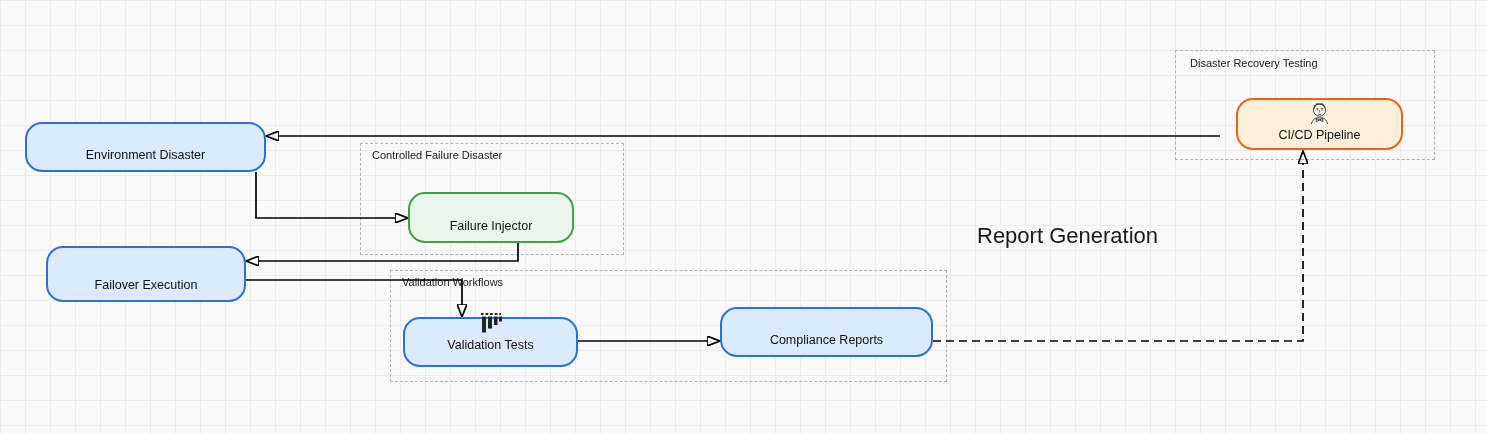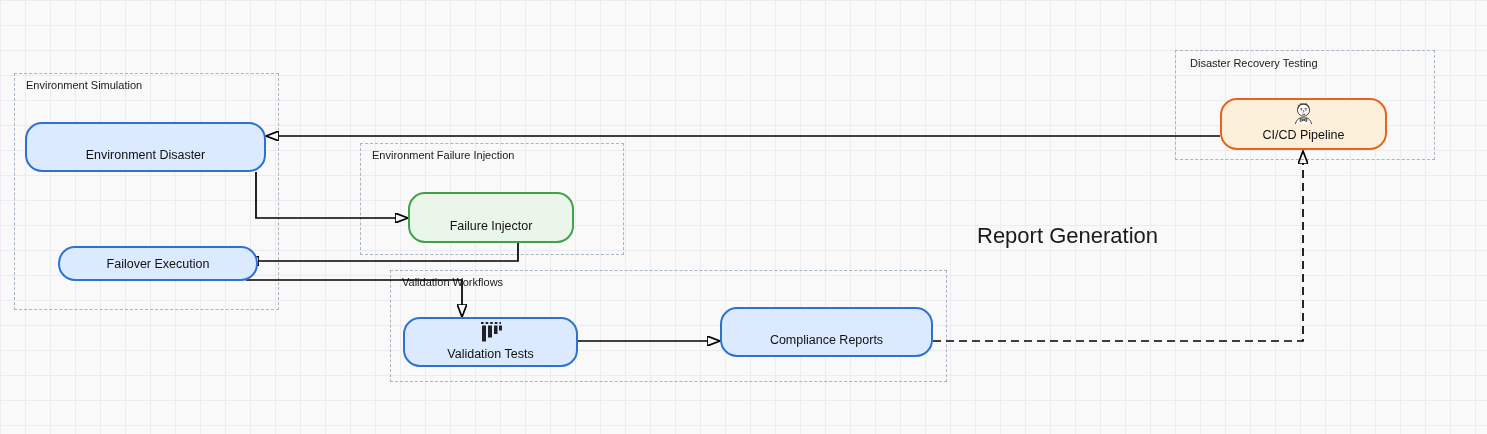--- a/index.html
+++ b/index.html
@@ -45,44 +45,41 @@
     border-radius:17px;
     display:flex;flex-direction:column;
     align-items:center;justify-content:flex-end;
     padding-bottom:9px;box-sizing:border-box;
     z-index:3;
   }
   .node-label{font-size:12.5px;color:#111;white-space:nowrap;line-height:1;}
   .node-icon{margin-bottom:4px;line-height:0;}
   .node.blue{background:#dbeafe;border:2px solid #2d72d2;}
   .node.green{background:#e9f6e9;border:2px solid #42a049;}
-  .node.orange{background:#fcf0db;border:2px solid #e8641c;}
+  .node.orange{background:#fcf0db;border:2px solid #e8641c;margin-left:16px;}
   #n-envsim{left:25px;top:122px;width:241px;height:50px;}
-  #n-failover{left:58px;top:246px;width:200px;height:35px;}
+  #n-failover{left:46px;top:246px;width:200px;height:56px;}
   #n-injector{left:408px;top:192px;width:166px;height:51px;}
-  #n-valtests{left:403px;top:317px;width:175px;height:50px;padding-bottom:5px;}
+  #n-valtests{left:403px;top:317px;width:175px;height:50px;padding-bottom:14px;}
   #n-compliance{left:720px;top:307px;width:213px;height:50px;}
   #n-cicd{left:1220px;top:98px;width:167px;height:52px;padding-bottom:7px;}
   
   .edge-label{
     position:absolute;left:977px;top:223px;
     font-size:22px;color:#1a1a1a;white-space:nowrap;
     z-index:4;
   }
 </style>
 </head>
 <body>
 
 <div class="canvas">
 
-  <div class="group" id="g-envsim">
-    <div class="group-label">Environment Simulation</div>
-  </div>
   <div class="group" id="g-cfi">
-    <div class="group-label">Environment Failure Injection</div>
+    <div class="group-label">Controlled Failure Disaster</div>
   </div>
   <div class="group" id="g-vw">
     <div class="group-label">Validation Workflows</div>
   </div>
   <div class="group" id="g-drt">
     <div class="group-label">Disaster Recovery Testing</div>
   </div>
 
   <svg class="edges" viewBox="0 0 1487 434" xmlns="http://www.w3.org/2000/svg">
     <defs>

